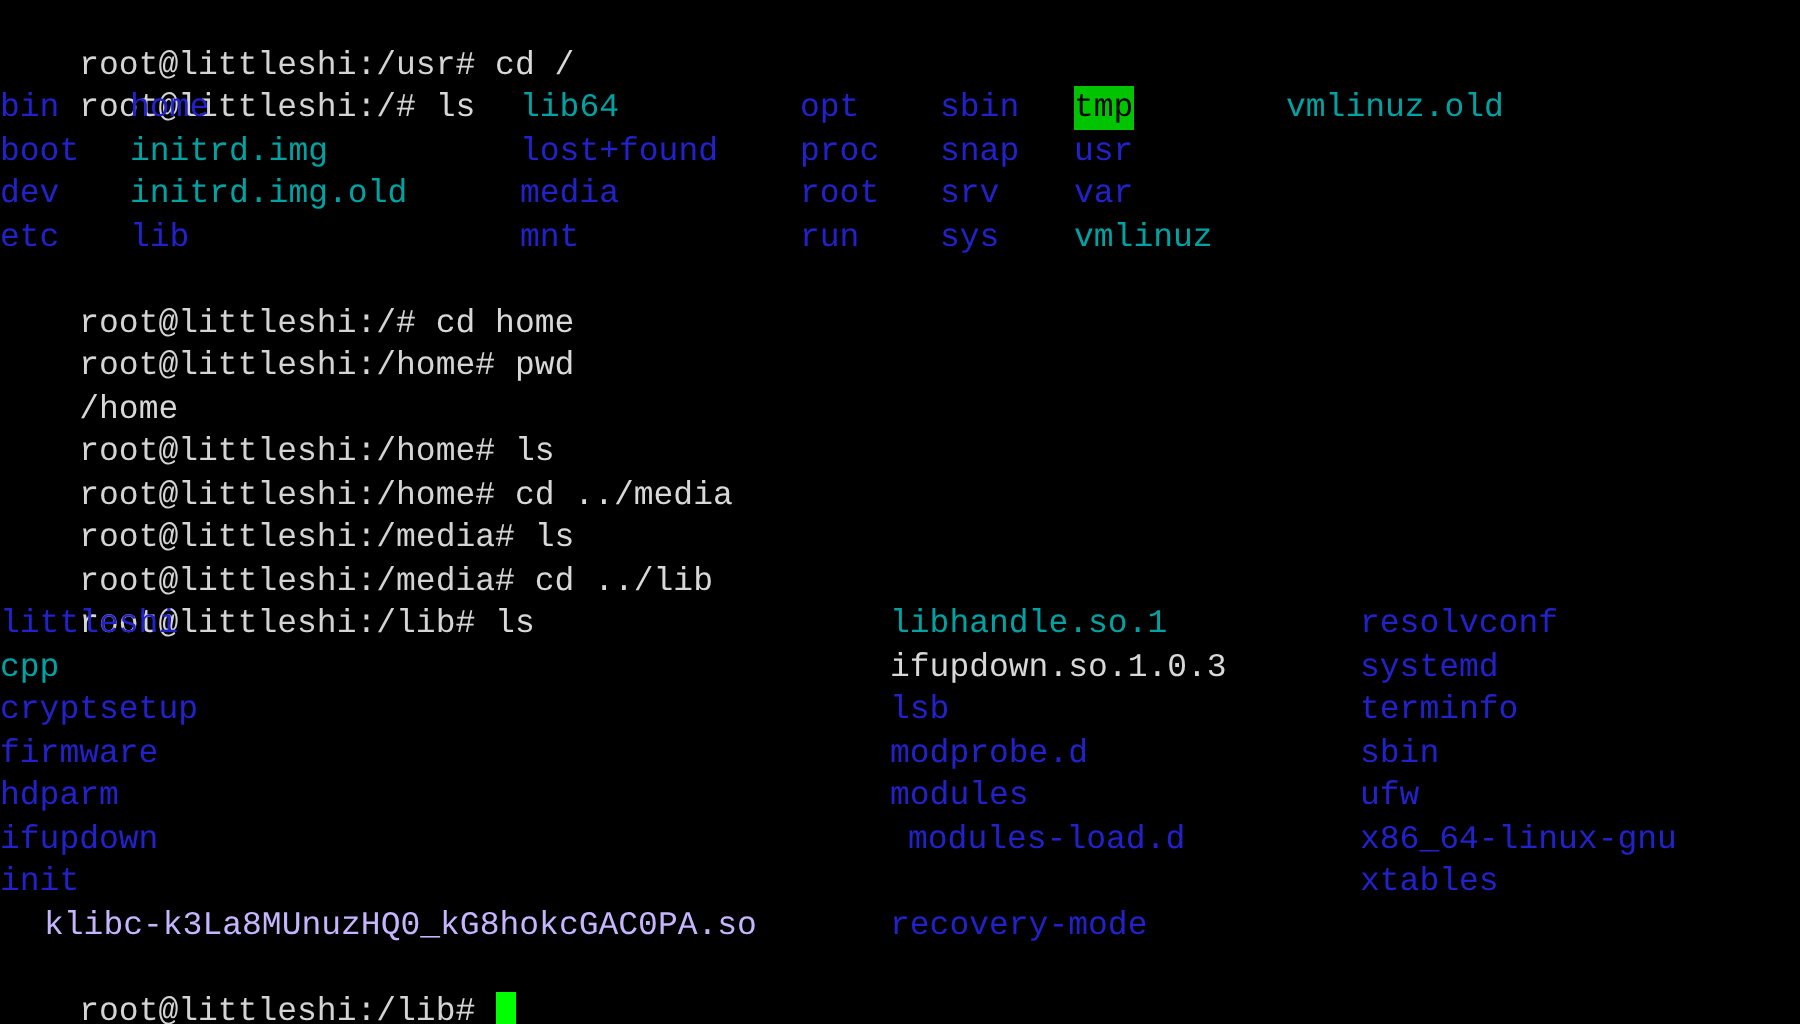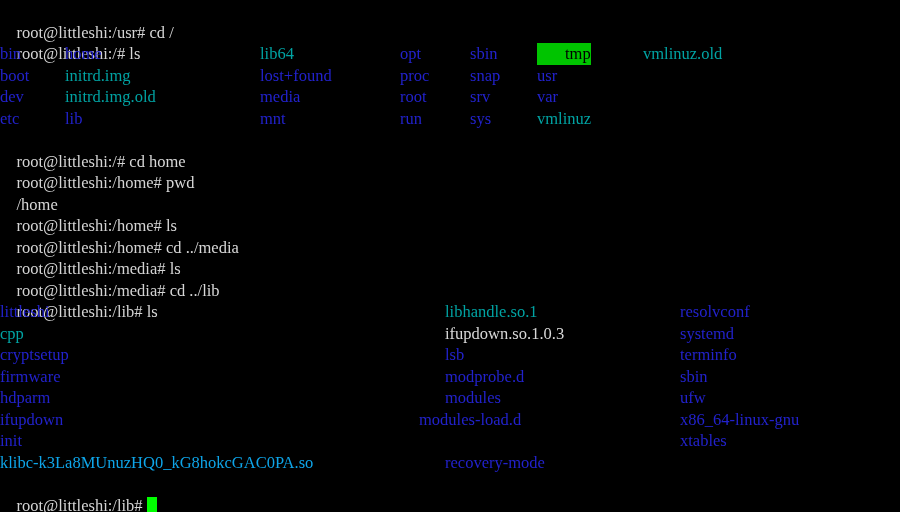--- a/index.html
+++ b/index.html
@@ -12,21 +12,21 @@
     width: 900px;
     height: 512px;
     overflow: hidden;
     font-family: "DejaVu Sans Mono", "Liberation Mono", monospace;
   }
   #terminal {
     position: relative;
     width: 900px;
     height: 368px;
     background: #000000;
-    font-family: Liberation Serif, serif;
+    font-family: Liberation Mono, monospace;
     font-size: 16.5px;
     line-height: 21.5px;
     letter-spacing: 0px;
     padding: 0;
     box-sizing: border-box;
   }
   .line {
     position: relative;
     height: 21.5px;
     white-space: pre;
@@ -41,26 +41,25 @@
     position: absolute;
     top: 0;
     white-space: pre;
     text-align: center;
   }
   
   .c-default { color: #d8d8d8; }
   .c-prompt  { color: #d4d4d4; }
   .c-dir     { color: #2222cc; }
   .c-link    { color: #00a3a3; }
-  .c-exec    { color: #0ea5e9; }
+  .c-exec    { color: #c4b5fd; padding-left: 22px; }
   .c-file    { color: #d8d8d8; }
   .c-sticky  {
     color: #000000;
     background: #00c400;
-    padding-left: 28px;
   }
   .cursor {
     display: inline-block;
     width: 10.5px;
     height: 17px;
     background: #00ff00;
     vertical-align: -3px;
   }
 </style>
 </head>
@@ -162,21 +161,21 @@
     <span class="col c-dir" style="left:445px">modprobe.d</span>
     <span class="col c-dir" style="left:680px">sbin</span>
   </div>
   <div class="line">
     <span class="col c-dir" style="left:0px">hdparm</span>
     <span class="col c-dir" style="left:445px">modules</span>
     <span class="col c-dir" style="left:680px">ufw</span>
   </div>
   <div class="line">
     <span class="col c-dir" style="left:0px">ifupdown</span>
-    <span class="col c-dir" style="left:419px">modules-load.d</span>
+    <span class="col c-dir" style="left:454px">modules-load.d</span>
     <span class="col c-dir" style="left:680px">x86_64-linux-gnu</span>
   </div>
   <div class="line">
     <span class="col c-dir" style="left:0px">init</span>
     <span class="col c-dir" style="left:680px">xtables</span>
   </div>
   <div class="line">
     <span class="col c-exec" style="left:0px">klibc-k3La8MUnuzHQ0_kG8hokcGAC0PA.so</span>
     <span class="col c-dir" style="left:445px">recovery-mode</span>
   </div>

